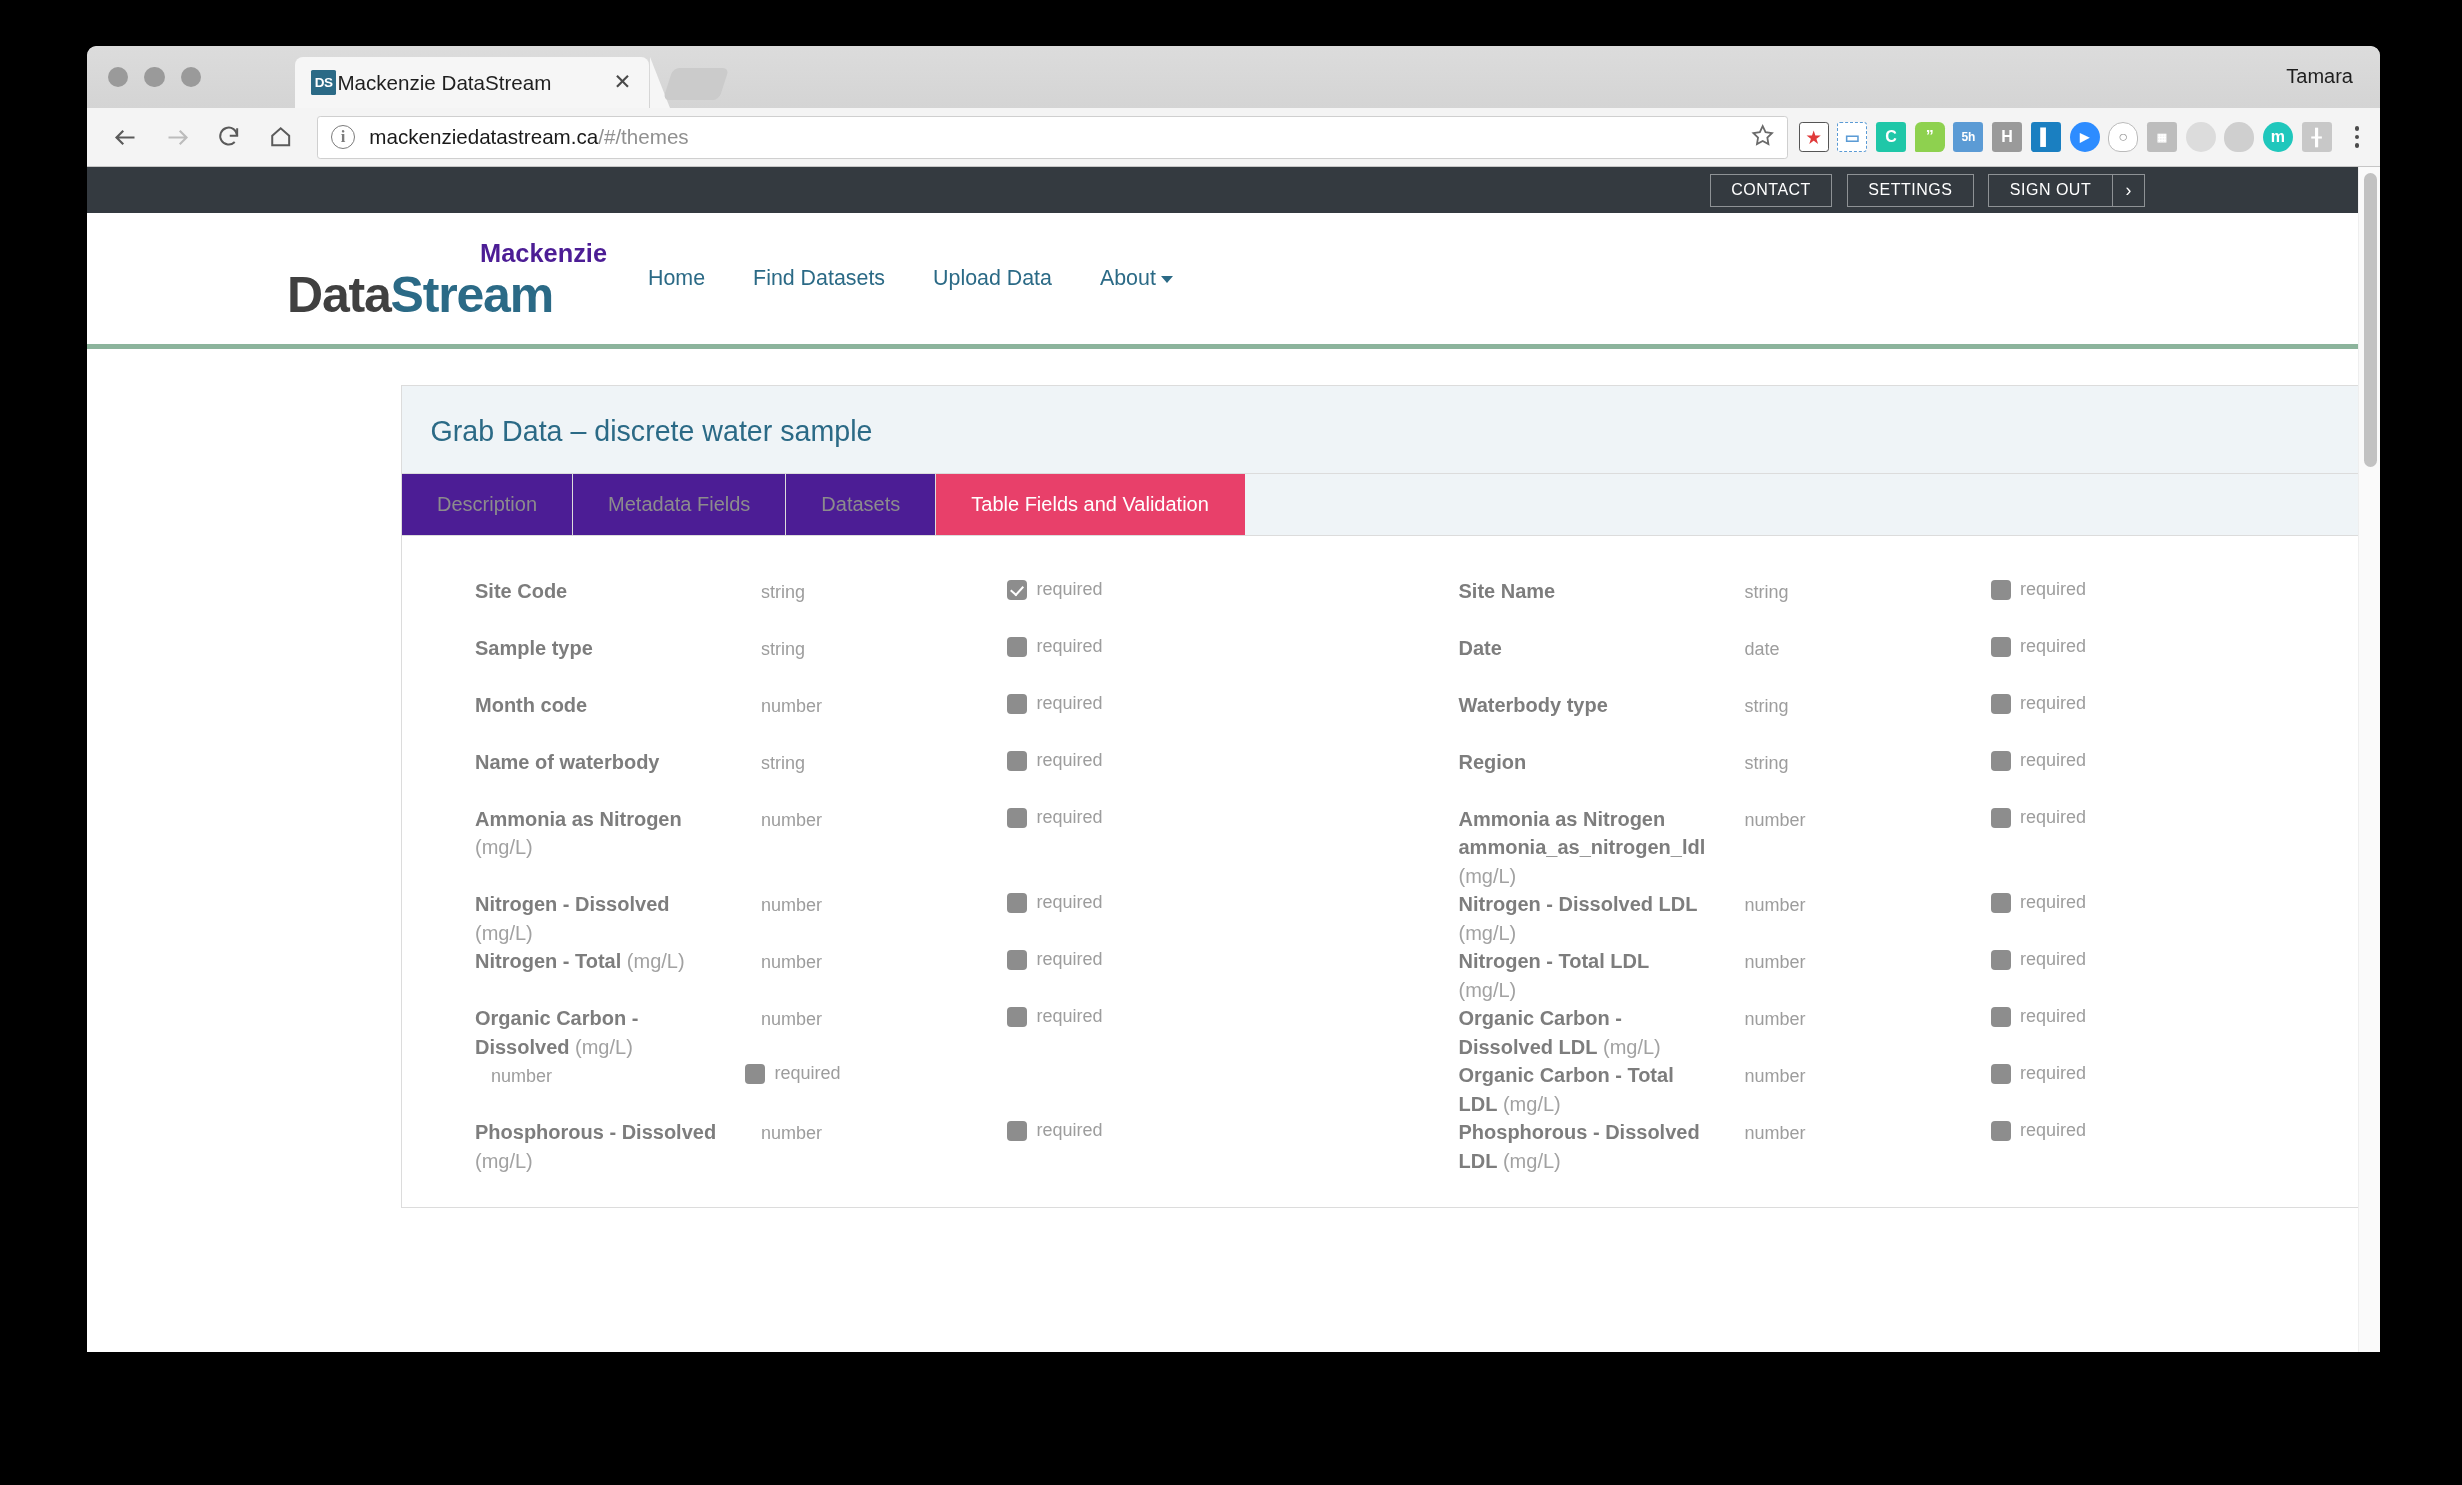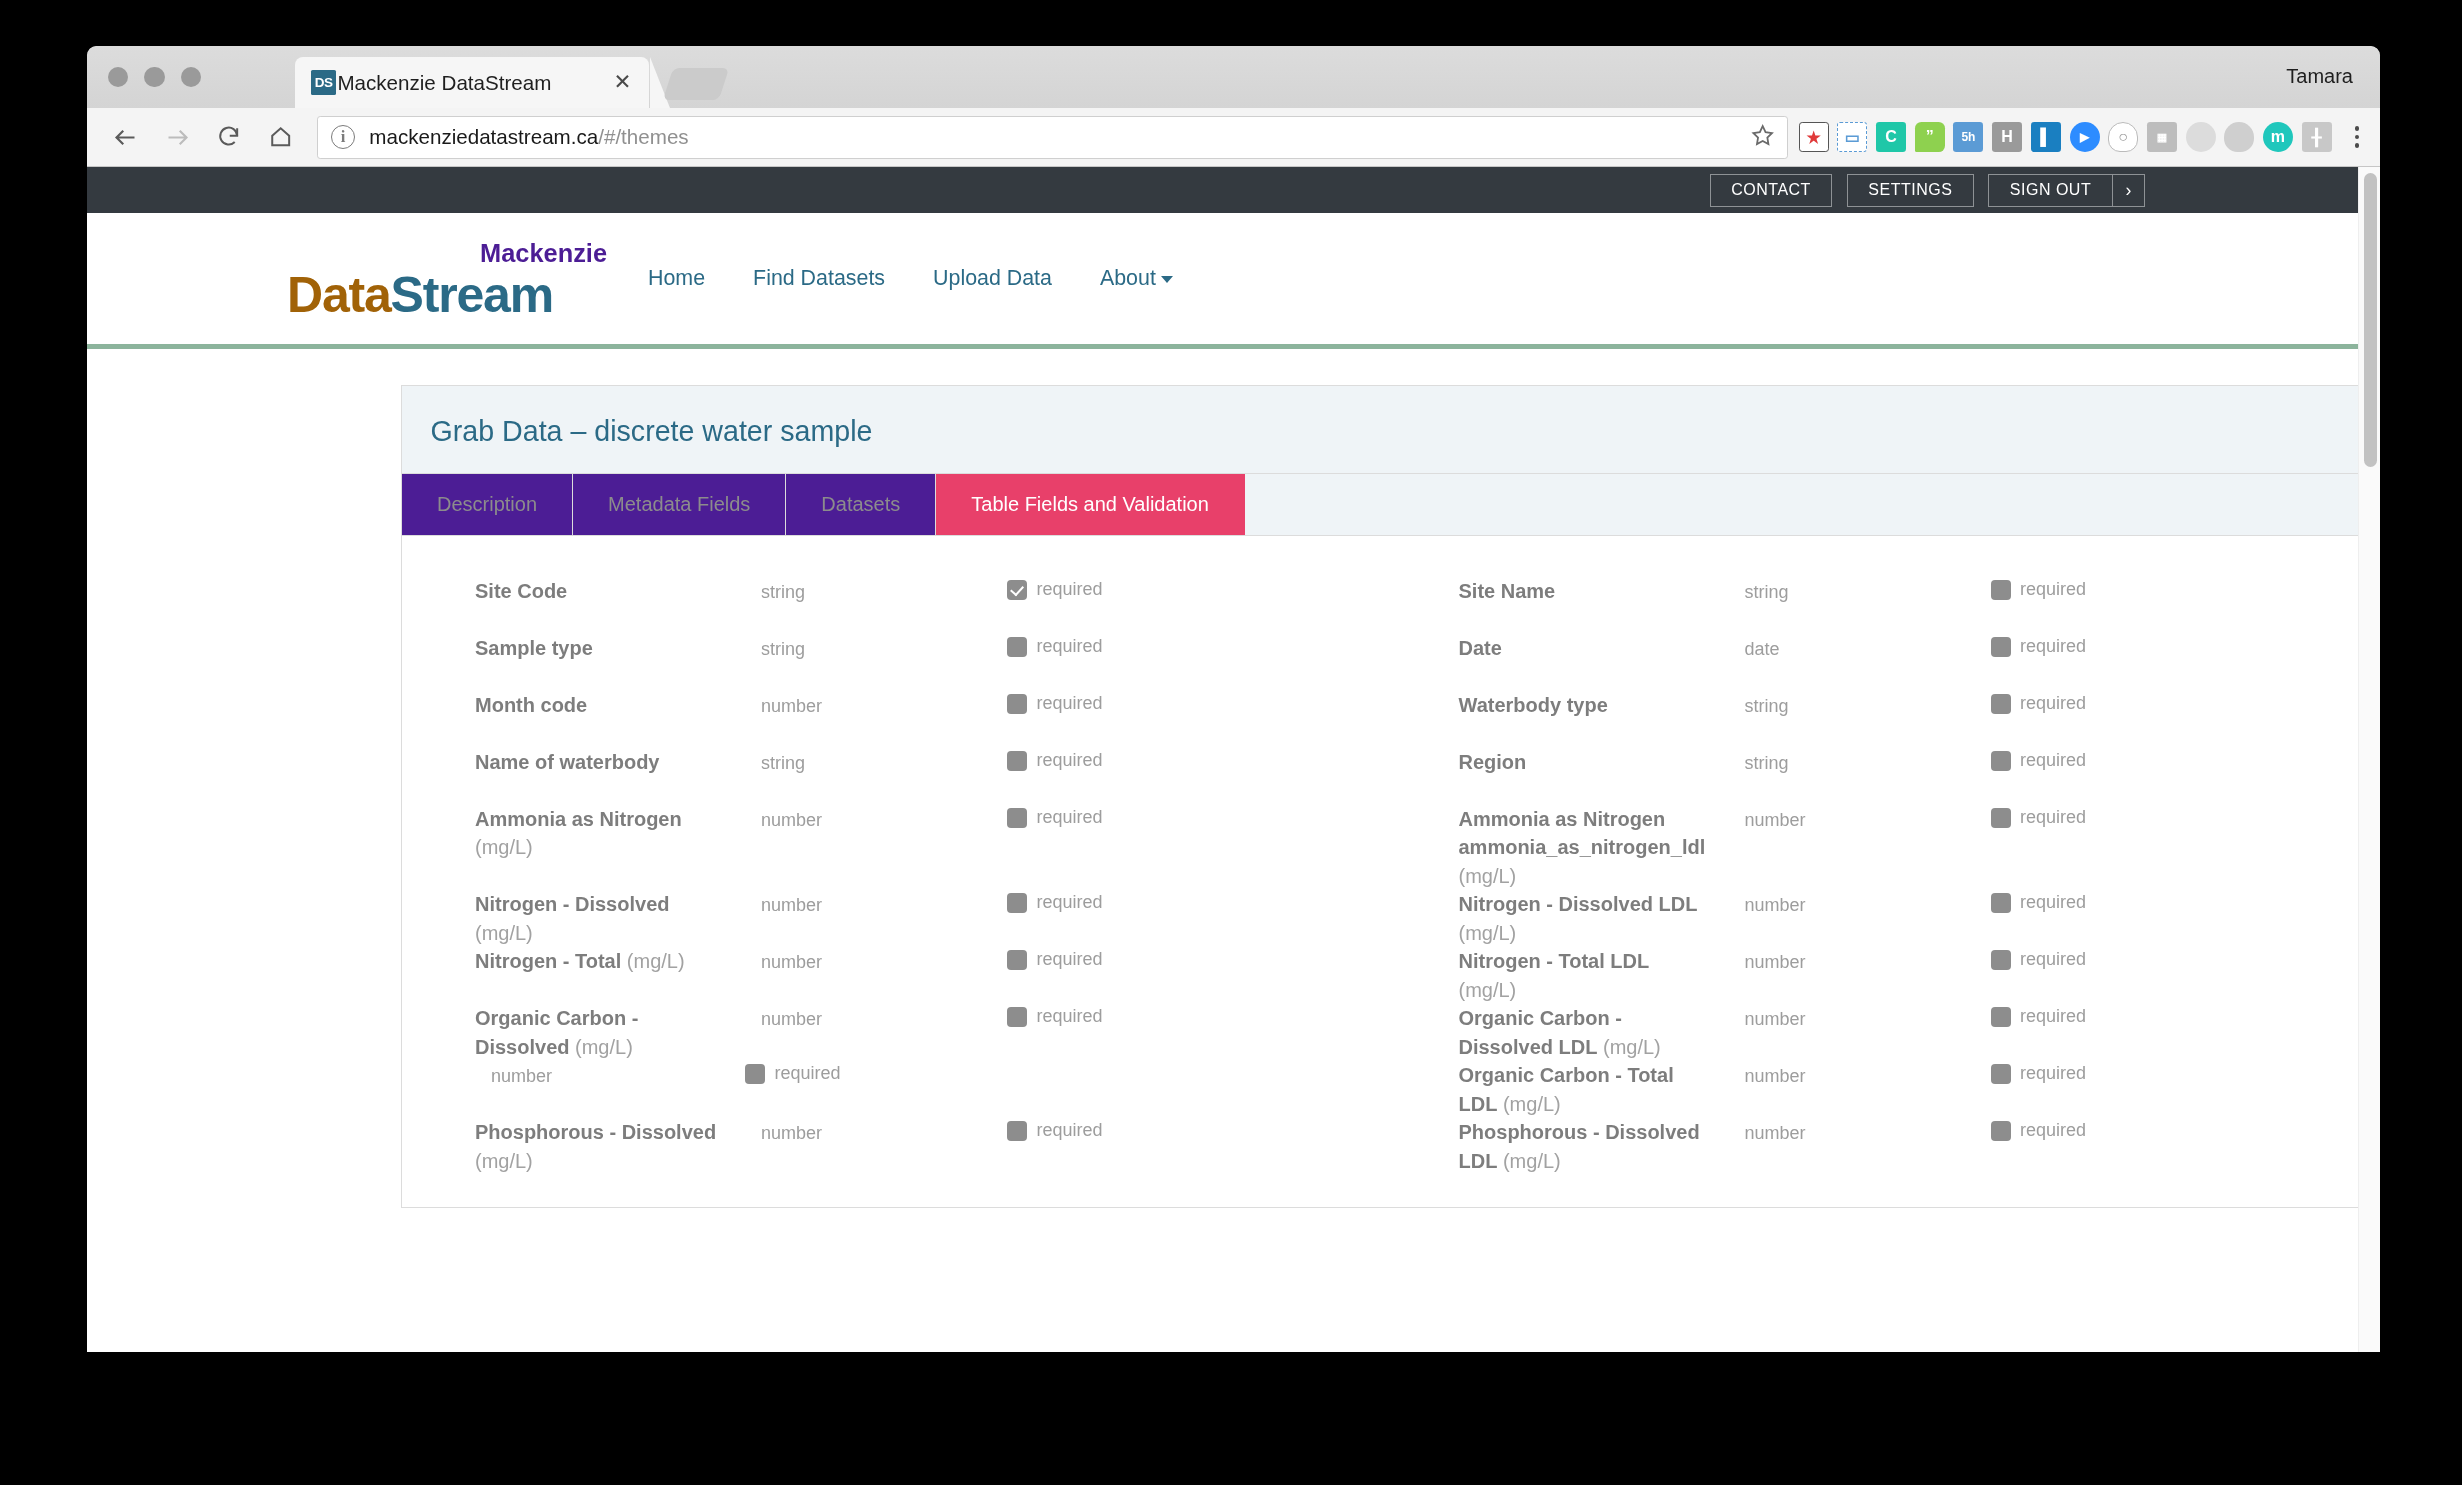--- a/index.html
+++ b/index.html
@@ -264,21 +264,21 @@
     flex: 0 0 auto;
   }
   .logo-main {
     position: absolute;
     left: 0; bottom: -3.2px;
     font-size: 50px;
     font-weight: bold;
     letter-spacing: -1.2px;
     line-height: 1;
   }
-  .logo-main .data { color: #a16207; }
+  .logo-main .data { color: #404040; }
   .logo-main .stream { color: #2b6a86; }
   .logo-mac {
     position: absolute;
     left: 157px; top: 0px;
     font-size: 25.4px;
     font-weight: bold;
     color: #4c1d95;
     line-height: 1;
     margin-left: 36px;
   }

